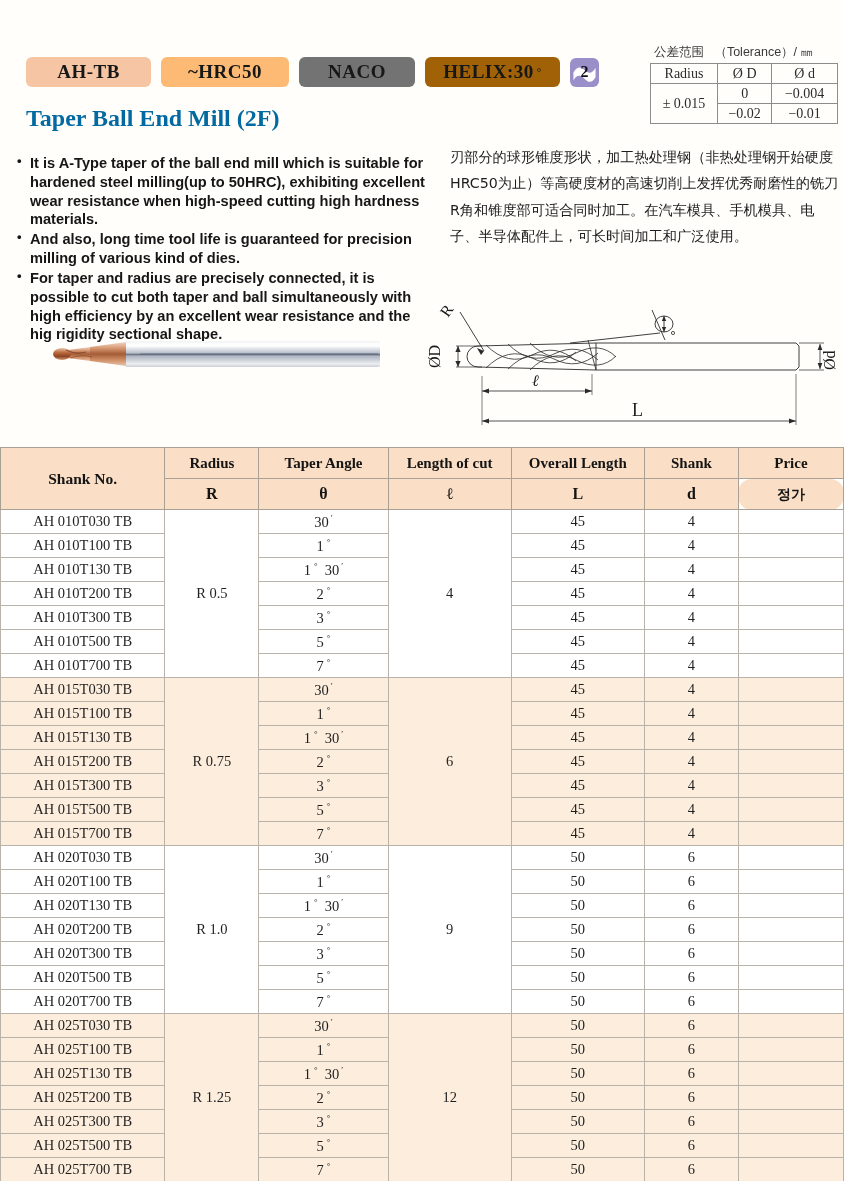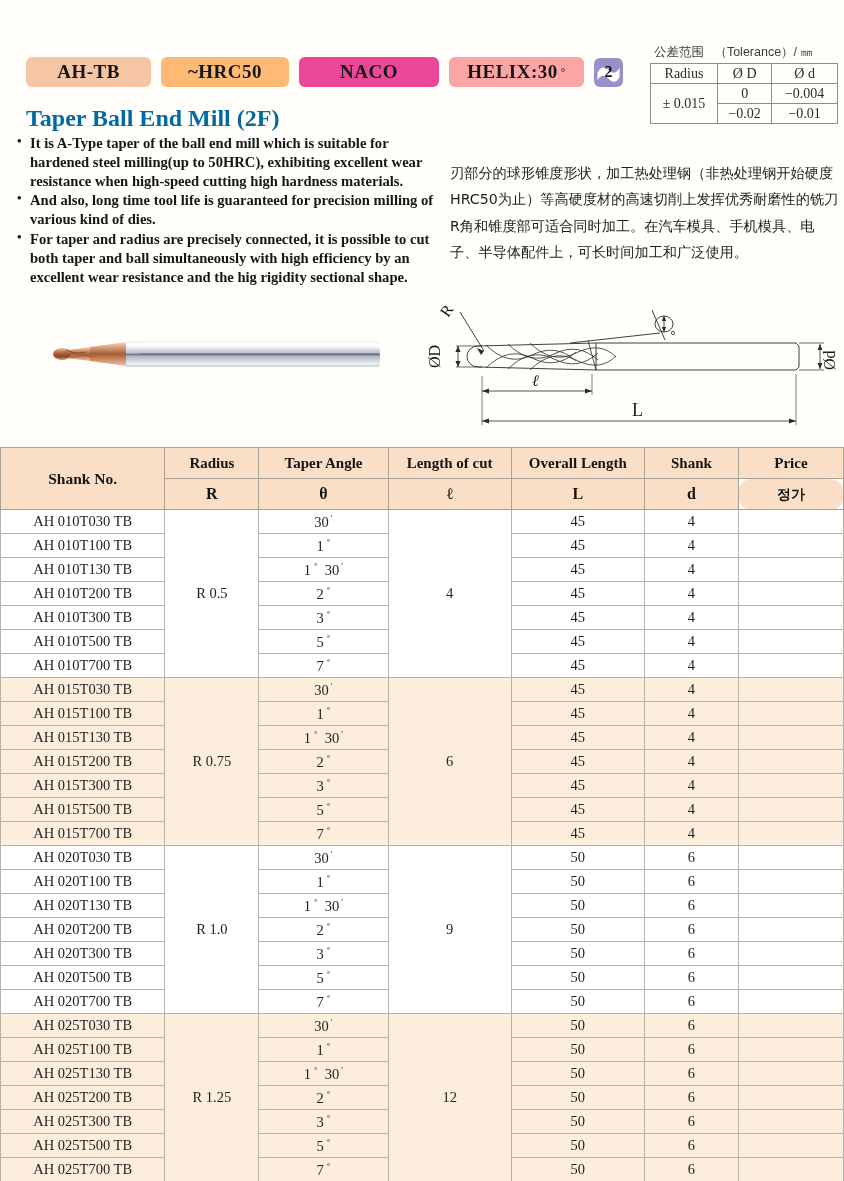--- a/index.html
+++ b/index.html
@@ -22,22 +22,22 @@
     border-radius:6px;
     display:flex; align-items:center; justify-content:center;
     font-family:"Liberation Serif", serif;
     font-weight:bold; font-size:19px; letter-spacing:.5px;
     color:#171717;
     padding:0 14px;
     box-sizing:border-box;
   }
   .badge.b1{background:#f6c6a4; width:125px;}
   .badge.b2{background:#fdba74; width:128px;}
-  .badge.b3{background:#ec4899; width:140px;}
-  .badge.b4{background:#fca5a5; width:135px;}
+  .badge.b3{background:#737373; width:116px;}
+  .badge.b4{background:#a16207; width:135px;}
   .badge sup.deg{font-size:11px; vertical-align:super;}
 
   .flute-badge{
     width:29px;height:29px;border-radius:6px;background:#9a8fc9;
     position:relative;display:flex;align-items:center;justify-content:center;
   }
   .flute-badge .fl-inner{
     position:absolute;inset:2px;
   }
   .flute-badge .num{
@@ -67,36 +67,36 @@
   
   .title{
     position:absolute; left:26px; top:105px;
     font-size:24px; font-weight:bold;
     font-family:"Liberation Serif",serif;
     color:#0369a1;
   }
 
   
   .bullets{
-    position:absolute; left:14px; top:134px; width:420px;
-    font-family:Liberation Serif, serif;
+    position:absolute; left:14px; top:154px; width:420px;
+    font-family:Liberation Sans, sans-serif;
   }
   .bullets li{
     font-size:14.6px; line-height:1.29; font-weight:bold;
     color:#161616; margin-bottom:1px;
   }
   .bullets ul{margin:0;padding-left:16px;list-style:none;}
   .bullets li{position:relative;}
   .bullets li:before{
     content:"\2022"; position:absolute; left:-13px; top:-1px; font-size:13px;
   }
 
   
   .cn{
-    position:absolute; left:450px; top:160px; width:390px;
+    position:absolute; left:450px; top:144px; width:390px;
     font-family:"DejaVu Sans", sans-serif;
     font-size:14.2px; line-height:1.85; color:#1d1d1d;
   }
 
   
   .photo{position:absolute; left:30px; top:330px; width:360px; height:60px;}
 
   
   .drawing{position:absolute; left:420px; top:288px; width:424px; height:146px;}
 

